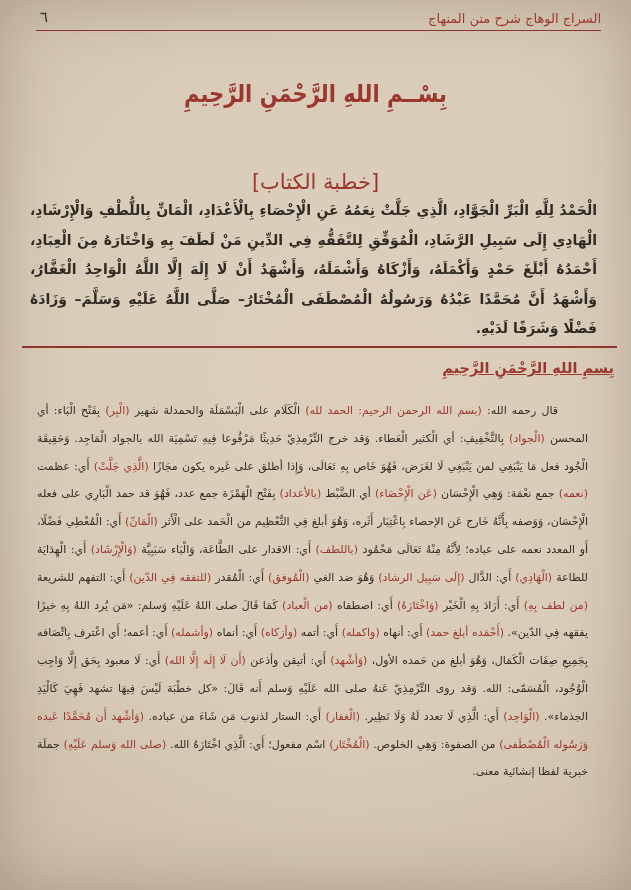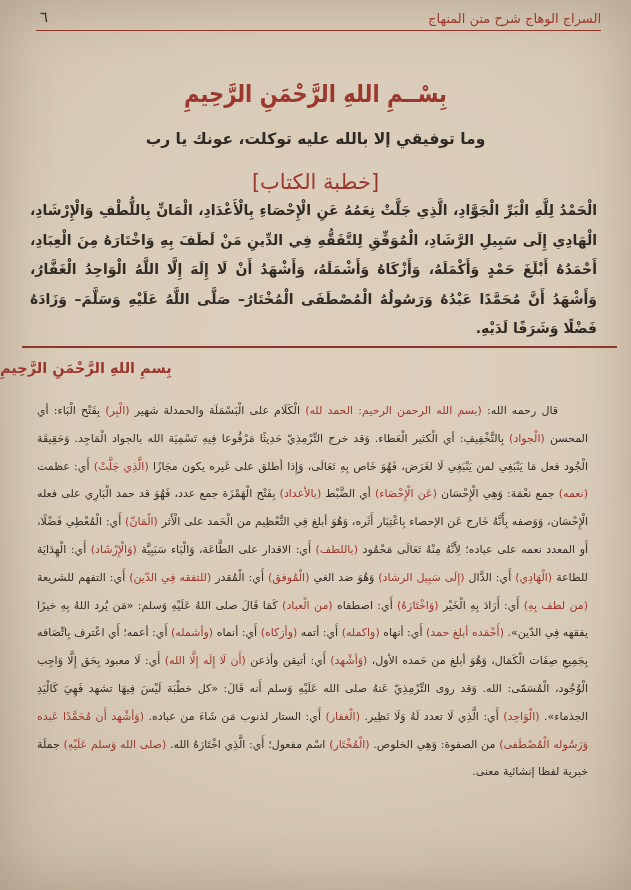--- a/index.html
+++ b/index.html
@@ -55,21 +55,21 @@
     margin:0;
   }
 
   .divider{
     position:absolute;top:346px;right:14px;left:22px;
     border:0;border-top:2.5px solid #8e352c;margin:0;
   }
 
   .bismillah-heading{
     position:absolute;top:360px;left:0;right:17px;
-    text-align:left;font-size:14.5px;font-weight:bold;color:#9c372d;
+    text-align:right;font-size:14.5px;font-weight:bold;color:#9c372d;text-decoration:underline;
   }
 
   .commentary{
     position:absolute;top:388px;right:34px;left:28px;
     font-size:11px;line-height:27.8px;
     text-align:justify;
     text-indent:30px;
     margin:9px;
   }
 </style>
@@ -78,21 +78,20 @@
 
 <div class="page">
 
   <div class="header">
     <span class="book-title">السراج الوهاج شرح متن المنهاج</span>
     <span class="page-number">٦</span>
   </div>
 
   <div class="basmala-cal">بِسْــمِ اللهِ الرَّحْمَنِ الرَّحِيمِ</div>
 
-  <div class="tawfiq">وما توفيقي إلا بالله عليه توكلت، عونك يا رب</div>
 
   <div class="chapter-heading">[خطبة الكتاب]</div>
 
   <p class="khutbah">الْحَمْدُ لِلَّهِ الْبَرِّ الْجَوَّادِ، الَّذِي جَلَّتْ نِعَمُهُ عَنِ الْإِحْصَاءِ بِالْأَعْدَادِ، الْمَانِّ بِاللُّطْفِ وَالْإِرْشَادِ، الْهَادِي إِلَى سَبِيلِ الرَّشَادِ، الْمُوَفِّقِ لِلتَّفَقُّهِ فِي الدِّينِ مَنْ لَطَفَ بِهِ وَاخْتَارَهُ مِنَ الْعِبَادِ، أَحْمَدُهُ أَبْلَغَ حَمْدٍ وَأَكْمَلَهُ، وَأَزْكَاهُ وَأَشْمَلَهُ، وَأَشْهَدُ أَنْ لَا إِلَهَ إِلَّا اللَّهُ الْوَاحِدُ الْغَفَّارُ، وَأَشْهَدُ أَنَّ مُحَمَّدًا عَبْدُهُ وَرَسُولُهُ الْمُصْطَفَى الْمُخْتَارُ– صَلَّى اللَّهُ عَلَيْهِ وَسَلَّمَ– وَزَادَهُ فَضْلًا وَشَرَفًا لَدَيْهِ.</p>
 
   <hr class="divider">
 
   <div class="bismillah-heading">بِسمِ اللهِ الرَّحْمَنِ الرَّحِيمِ</div>
 
   <p class="commentary"><span class="blk">قال رحمه الله: </span><span class="red">(بسم الله الرحمن الرحيم: الحمد لله) </span><span class="blk">الْكَلَام على الْبَسْمَلَة والحمدلة شهير </span><span class="red">(الْبِر) </span><span class="blk">بِفَتْح الْبَاء: أي المحسن </span><span class="red">(الْجواد) </span><span class="blk">بِالتَّخْفِيفِ: أي الْكثير الْعَطاء. وَقد خرج التِّرْمِذِيّ حَدِيثًا مَرْفُوعا فِيهِ تَسْمِيَة الله بالجواد الْمَاجِد. وَحَقِيقَة الْجُود فعل مَا يَنْبَغِي لمن يَنْبَغِي لَا لغَرَض، فَهُوَ خَاص بِهِ تَعَالَى، وَإِذا أطلق على غَيره يكون مجَازًا </span><span class="red">(الَّذِي جَلَّتْ) </span><span class="blk">أَي: عظمت </span><span class="red">(نعمه) </span><span class="blk">جمع نعْمَة: وَهِي الْإِحْسَان </span><span class="red">(عَن الْإِحْصَاء) </span><span class="blk">أي الضَّبْط </span><span class="red">(بالأعداد) </span><span class="blk">بِفَتْح الْهَمْزَة جمع عدد، فَهُوَ قد حمد الْبَارِي على فعله الْإِحْسَان، وَوَصفه بِأَنَّهُ خَارج عَن الإحصاء بِاعْتِبَار أَثَره، وَهُوَ أبلغ فِي التَّعْظِيم من الْحَمد على الْأَثر </span><span class="red">(الْمَانّ) </span><span class="blk">أَي: الْمُعْطِي فَضْلًا، أَو المعدد نعمه على عباده؛ لِأَنَّهُ مِنْهُ تَعَالَى مَحْمُود </span><span class="red">(باللطف) </span><span class="blk">أَي: الاقدار على الطَّاعَة، وَالْبَاء سَبَبِيَّة </span><span class="red">(وَالْإِرْشَاد) </span><span class="blk">أَي: الْهِدَايَة للطاعة </span><span class="red">(الْهَادِي) </span><span class="blk">أَي: الدَّال </span><span class="red">(إِلَى سَبِيل الرشاد) </span><span class="blk">وَهُوَ ضد الغي </span><span class="red">(الْمُوفق) </span><span class="blk">أَي: الْمُقدر </span><span class="red">(للتفقه فِي الدّين) </span><span class="blk">أَي: التفهم للشريعة </span><span class="red">(من لطف بِهِ) </span><span class="blk">أَي: أَرَادَ بِهِ الْخَيْر </span><span class="red">(وَاخْتَارَهُ) </span><span class="blk">أَي: اصطفاه </span><span class="red">(من الْعباد) </span><span class="blk">كَمَا قَالَ صلى اللهُ عَلَيْهِ وَسلم: «مَن يُرد اللهُ بِهِ خيرًا يفقهه فِي الدّين». </span><span class="red">(أَحْمَده أبلغ حمد) </span><span class="blk">أَي: أنهاه </span><span class="red">(واكمله) </span><span class="blk">أَي: أتمه </span><span class="red">(وأزكاه) </span><span class="blk">أَي: أنماه </span><span class="red">(وأشمله) </span><span class="blk">أَي: أعمه؛ أَي اعْترف بِاتِّصَافه بِجَمِيعِ صِفَات الْكَمَال، وَهُوَ أبلغ من حَمده الأول، </span><span class="red">(وَأشْهد) </span><span class="blk">أَي: أتيقن وأذعن </span><span class="red">(أَن لَا إِلَه إِلَّا الله) </span><span class="blk">أَي: لَا معبود بِحَق إِلَّا وَاجِب الْوُجُود، الْمُسَمّى: الله. وَقد روى التِّرْمِذِيّ عَنهُ صلى الله عَلَيْهِ وَسلم أَنه قَالَ: «كل خطْبَة لَيْسَ فِيهَا تشهد فَهِيَ كَالْيَدِ الجذماء». </span><span class="red">(الْوَاحِد) </span><span class="blk">أَي: الَّذِي لَا تعدد لَهُ وَلَا نَظِير. </span><span class="red">(الْغفار) </span><span class="blk">أَي: الستار لذنوب مَن شَاءَ من عباده. </span><span class="red">(وَأشْهد أَن مُحَمَّدًا عَبده وَرَسُوله الْمُصْطَفى) </span><span class="blk">من الصفوة: وَهِي الخلوص. </span><span class="red">(الْمُخْتَار) </span><span class="blk">اسْم مفعول؛ أَي: الَّذِي اخْتَارَهُ الله. </span><span class="red">(صلى الله وَسلم عَلَيْهِ) </span><span class="blk">جملَة خبرية لفظا إنشائية معنى.</span></p>

